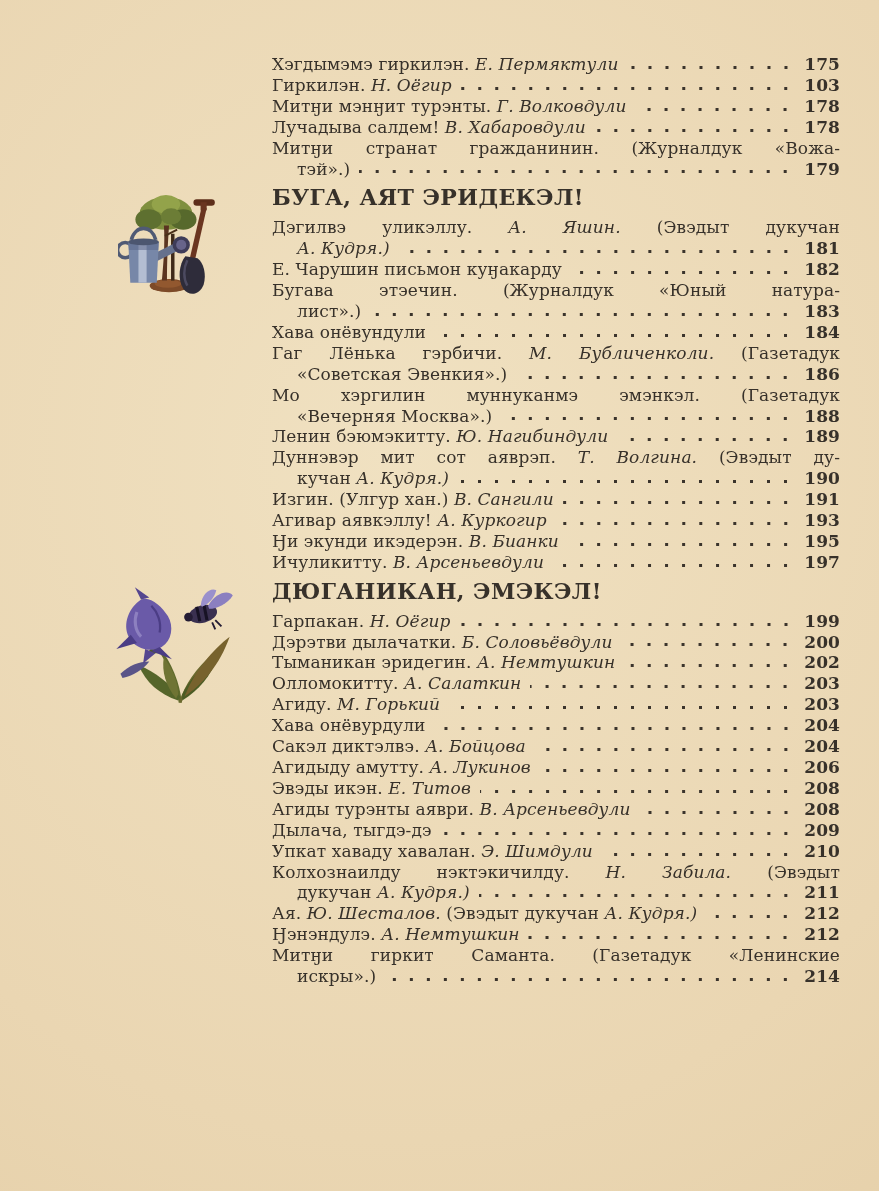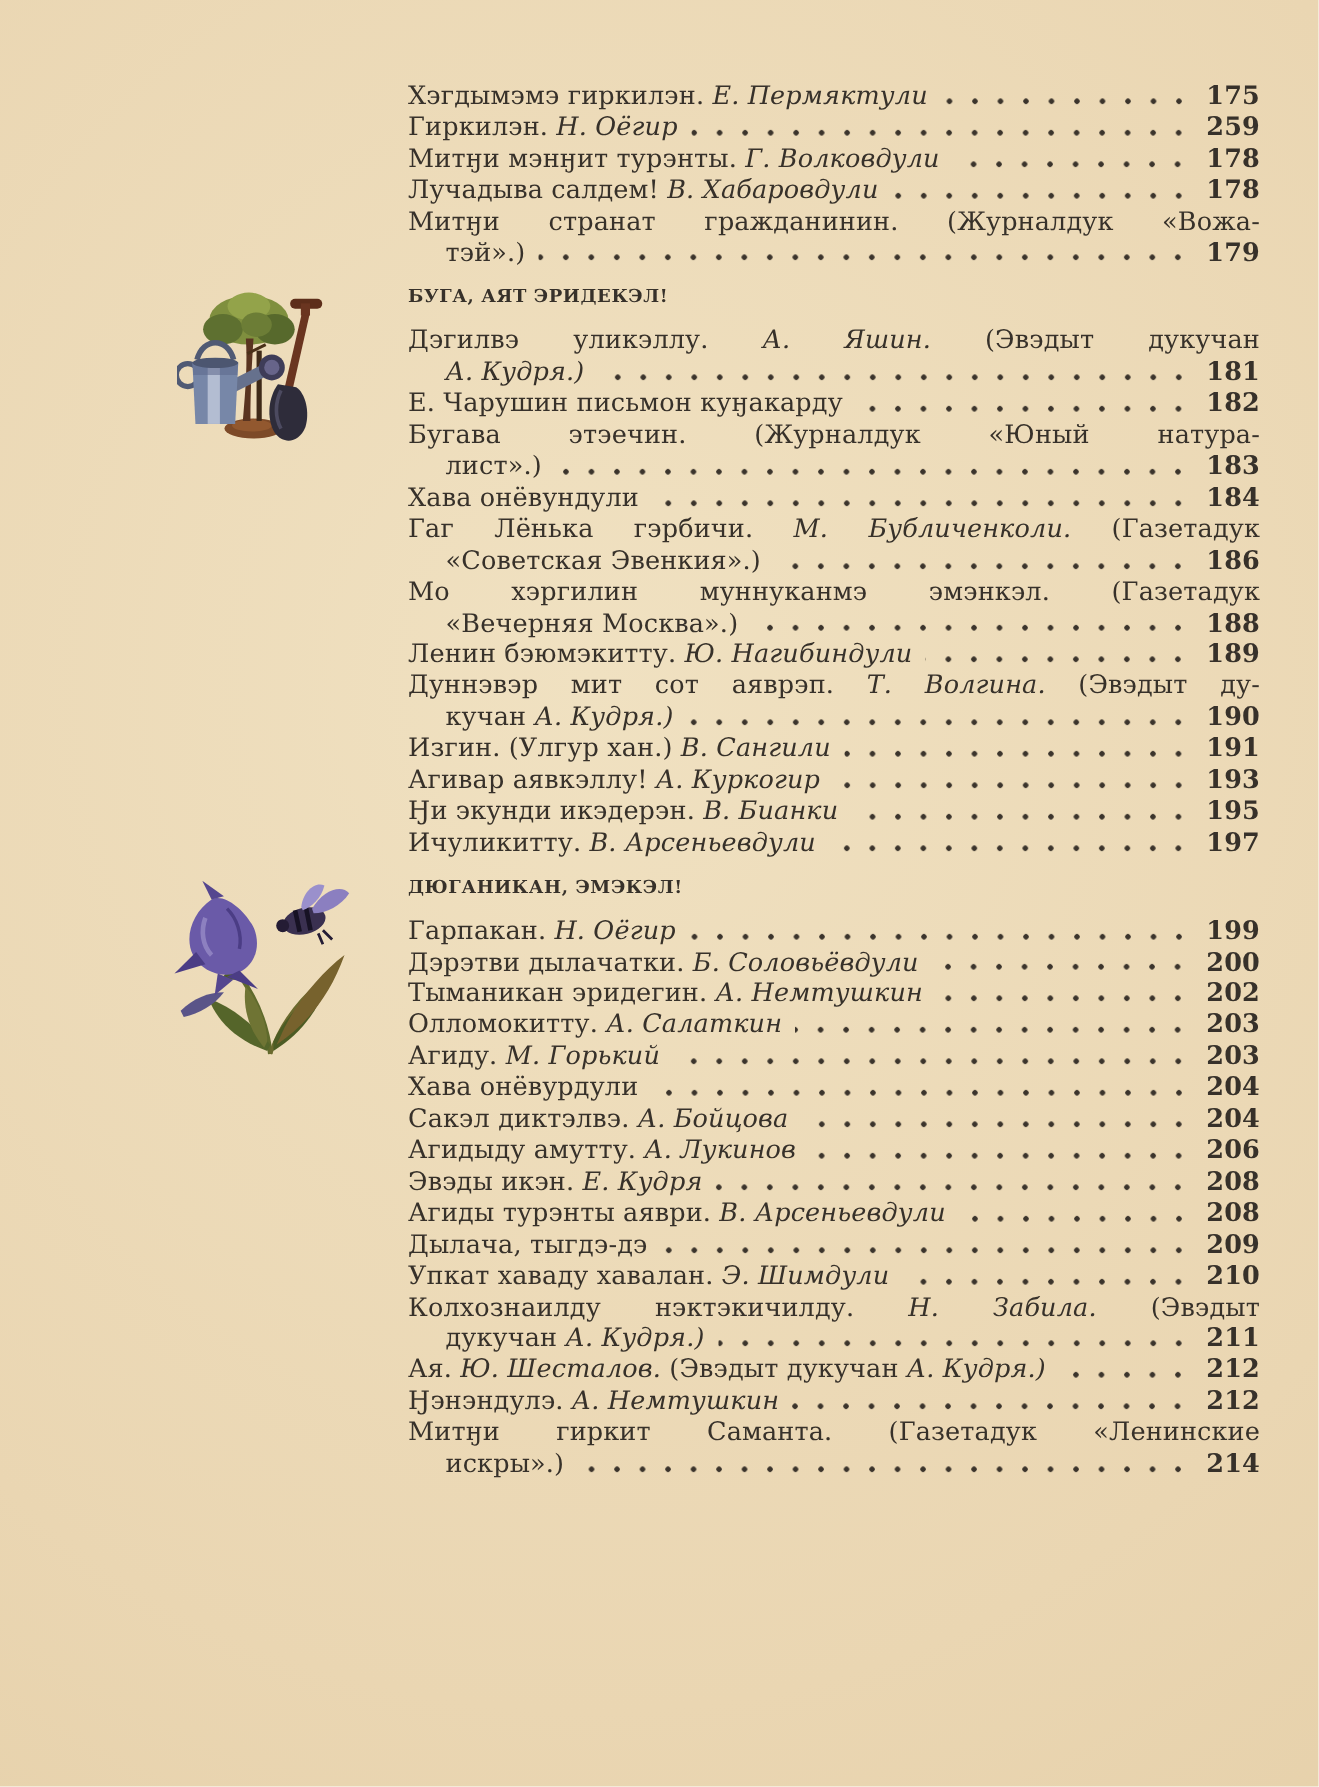--- a/index.html
+++ b/index.html
@@ -19,21 +19,21 @@
     width: 568px;
     font-size: 17px;
     line-height: 20.9px;
     color: #37312a;
     letter-spacing: 0.1px;
   }
   .heading {
     font-weight: bold;
     letter-spacing: 0.4px;
     margin: 8px 0 9px 0;
-    font-size: 12px;
+    font-size: 22px;
   }
   .entry { }
   .line { display: flex; align-items: baseline; }
   .line .text { white-space: nowrap; }
   .line.justify {
     display: block;
     text-align: justify;
     text-align-last: justify;
     -moz-text-align-last: justify;
   }
@@ -144,21 +144,21 @@
         <div class="line">
           <span class="text"><span>Хэгдымэмэ гиркилэн. </span><span class="it">Е. Пермяктули</span></span>
           <span class="leader"></span>
           <span class="pagenum">175</span>
         </div>
       </div>
       <div class="entry">
         <div class="line">
           <span class="text"><span>Гиркилэн. </span><span class="it">Н. Оёгир</span></span>
           <span class="leader"></span>
-          <span class="pagenum">259</span>
+          <span class="pagenum">103</span>
         </div>
       </div>
       <div class="entry">
         <div class="line">
           <span class="text"><span>Митӈи мэнӈит турэнты. </span><span class="it">Г. Волковдули</span></span>
           <span class="leader"></span>
           <span class="pagenum">178</span>
         </div>
       </div>
       <div class="entry">
@@ -318,21 +318,21 @@
       </div>
       <div class="entry">
         <div class="line">
           <span class="text"><span>Агидыду амутту. </span><span class="it">А. Лукинов</span></span>
           <span class="leader"></span>
           <span class="pagenum">206</span>
         </div>
       </div>
       <div class="entry">
         <div class="line">
-          <span class="text"><span>Эвэды икэн. </span><span class="it">Е. Кудря</span></span>
+          <span class="text"><span>Эвэды икэн. </span><span class="it">Е. Титов</span></span>
           <span class="leader"></span>
           <span class="pagenum">208</span>
         </div>
       </div>
       <div class="entry">
         <div class="line">
           <span class="text"><span>Агиды турэнты аяври. </span><span class="it">В. Арсеньевдули</span></span>
           <span class="leader"></span>
           <span class="pagenum">208</span>
         </div>

